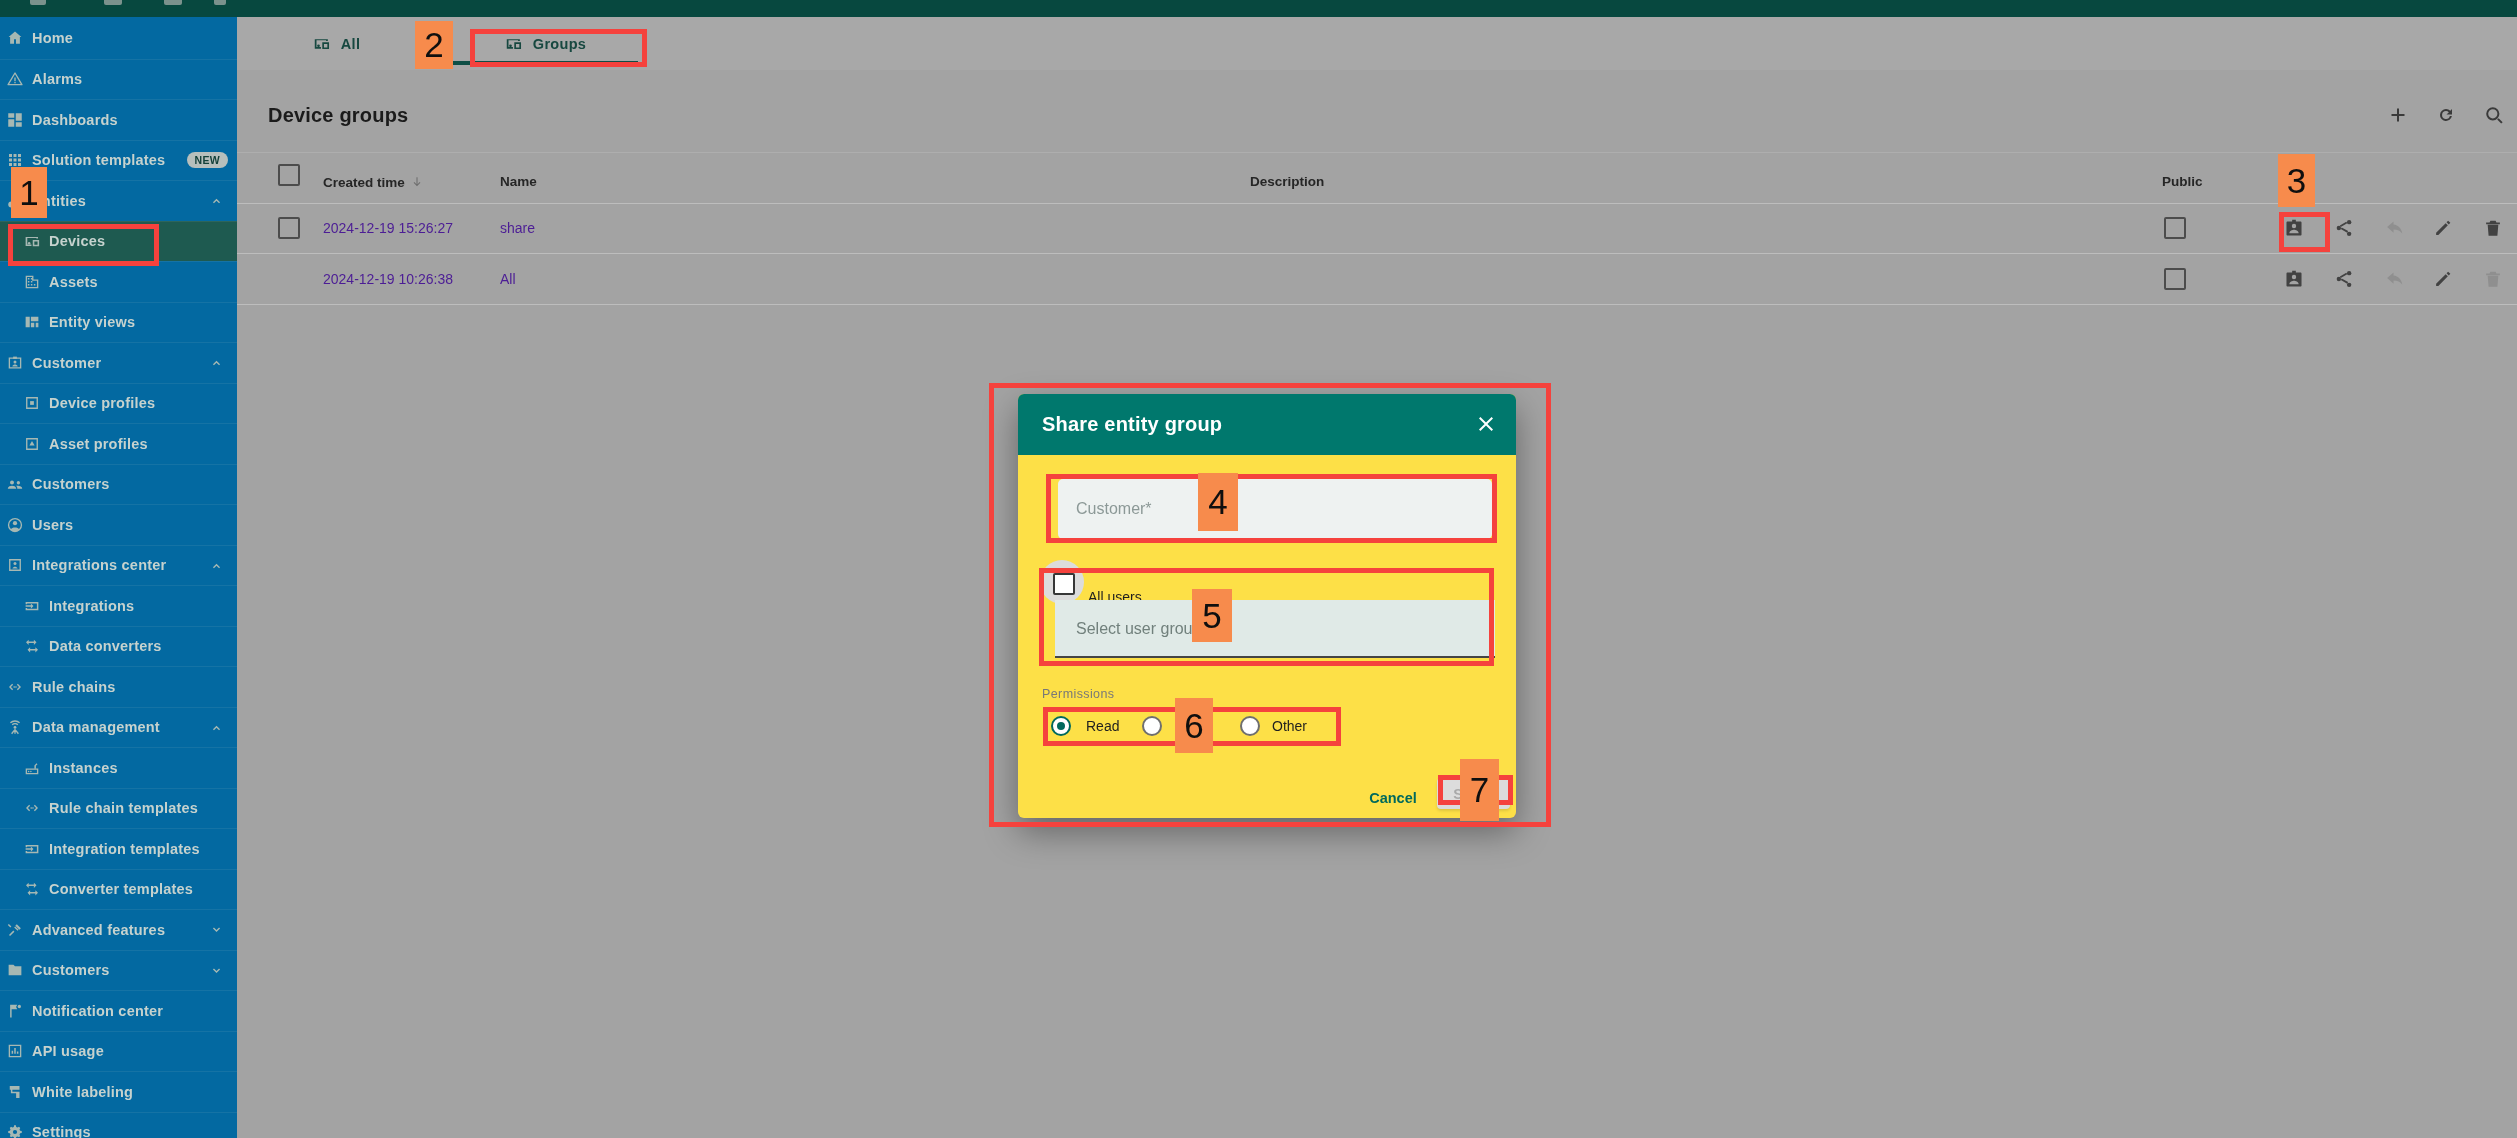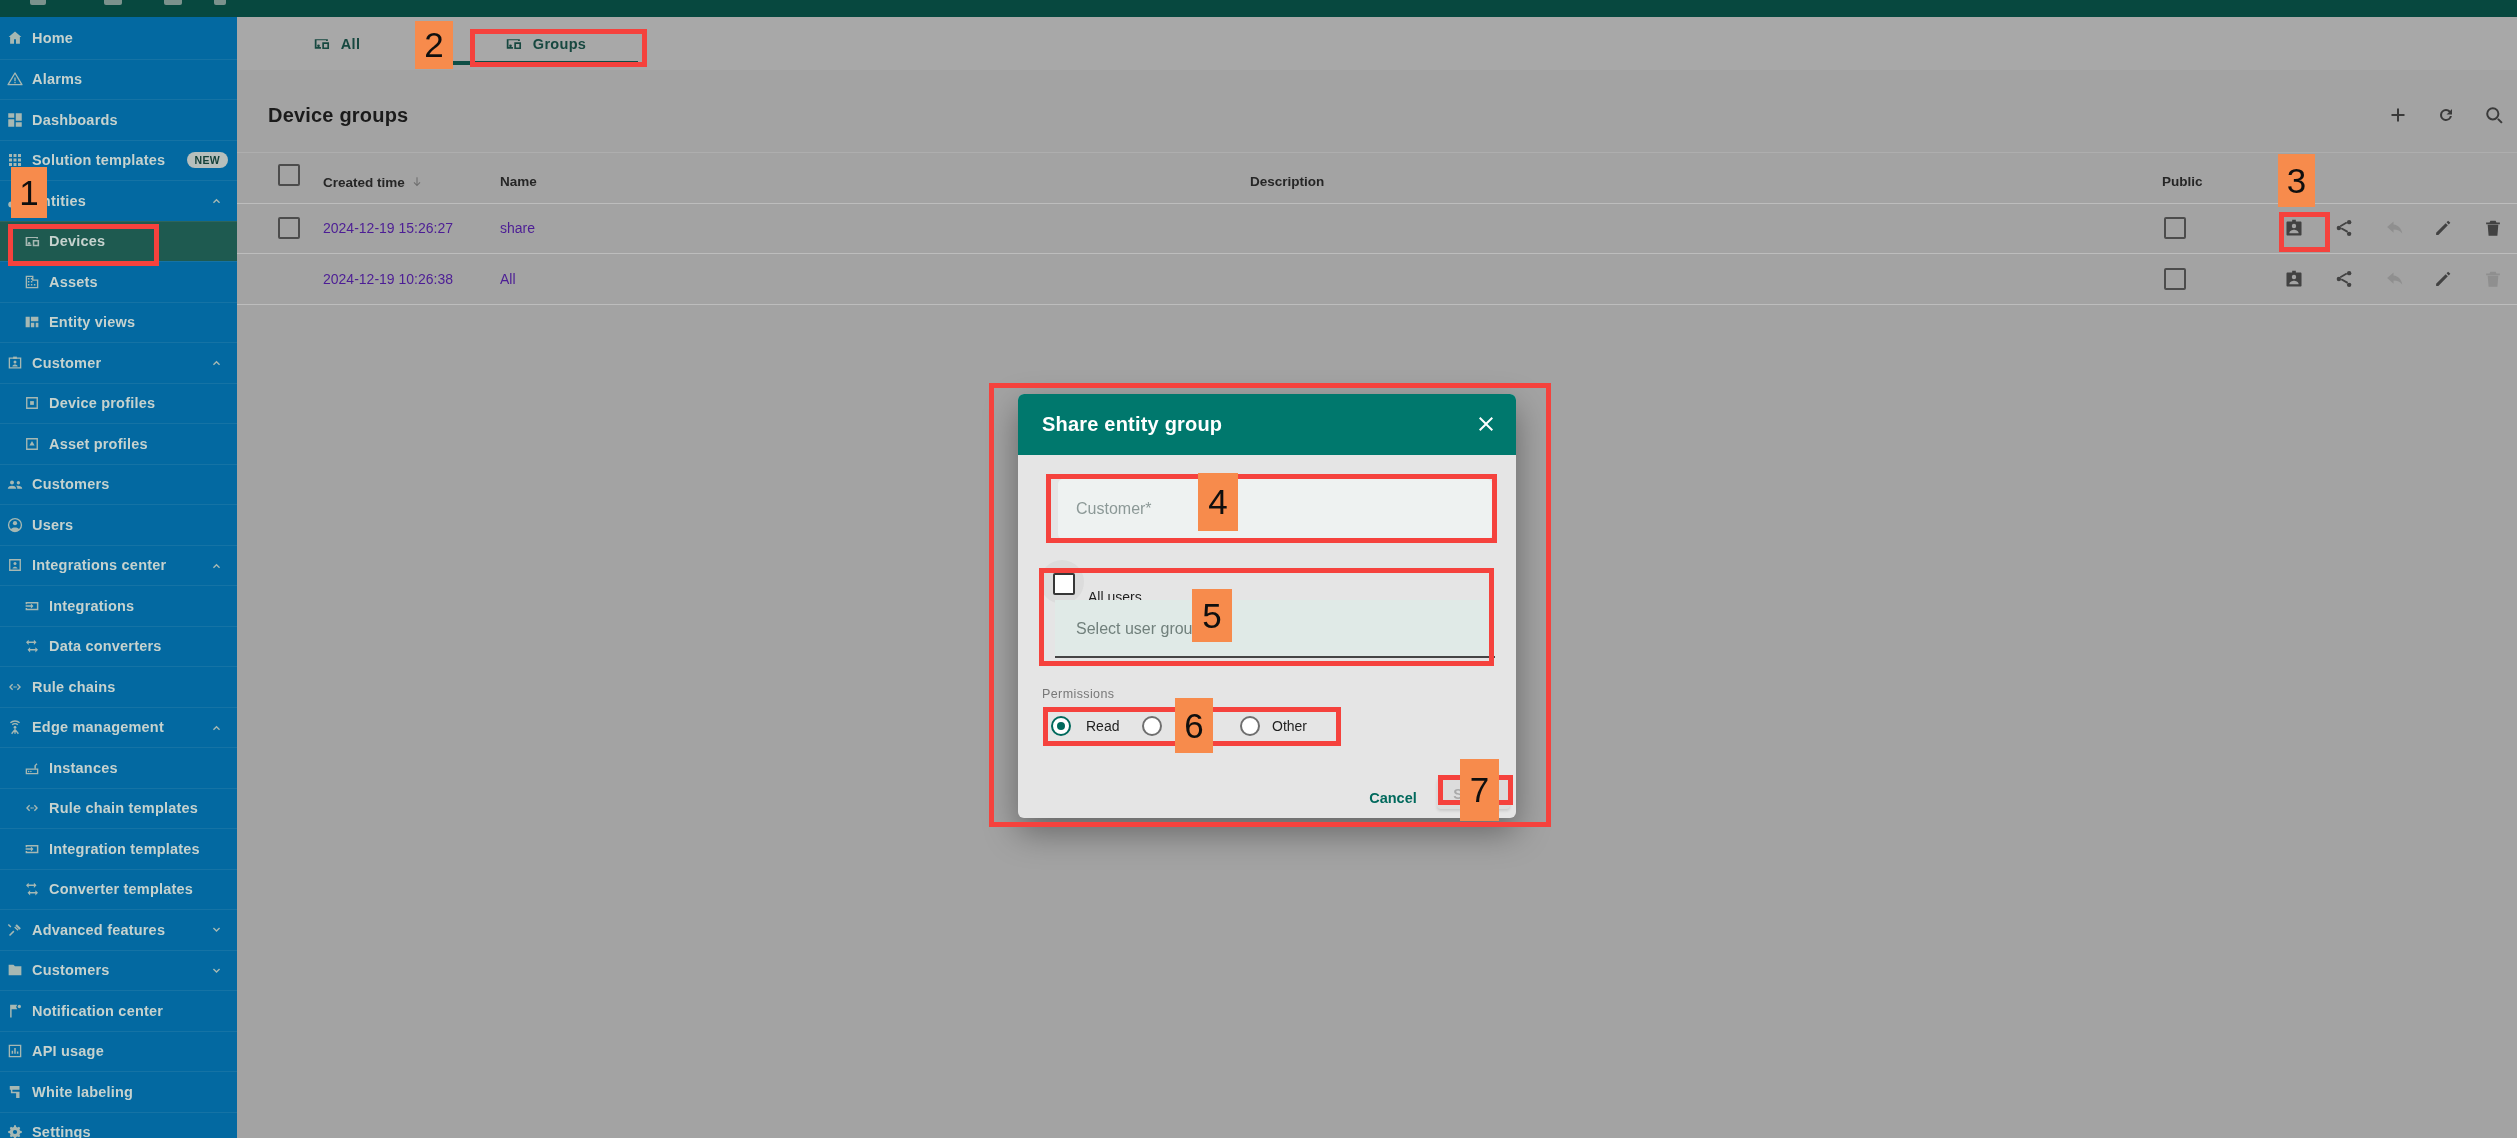--- a/index.html
+++ b/index.html
@@ -57,21 +57,21 @@
   .cell{position:absolute;top:50%;transform:translateY(-50%);font-size:14px;color:#4c1d95;}
   .c-time{left:86px;} .c-name{left:263px;} .c-desc{left:1013px;}
   .row-cb{left:41px;top:50%;transform:translateY(-50%);}
   .pub-cb{left:1927px;top:50%;transform:translateY(-50%);}
   .actions{position:absolute;left:2046px;top:50%;transform:translateY(-50%);width:221px;
     display:flex;justify-content:space-between;align-items:center;}
   .act{width:22px;height:22px;color:#424242;cursor:pointer;}
   .act.dim{color:#8f8f8f;}
 
   
-  #modal{left:1018px;top:394px;width:498px;height:424px;background:#e5e5e5;border-radius:6px;
+  #modal{left:1018px;top:394px;width:498px;height:424px;background:#fde047;border-radius:6px;
     box-shadow:0 14px 34px rgba(0,0,0,.38);}
   #modal-header{position:absolute;left:0;top:0;width:100%;height:61px;background:#00786d;
     border-radius:6px 6px 0 0;display:flex;align-items:center;}
   #modal-title{margin-left:24px;color:#ffffff;font-size:20px;font-weight:bold;letter-spacing:.2px;}
   #modal-close{position:absolute;right:18px;top:18px;width:24px;height:24px;color:#ffffff;cursor:pointer;}
   #fld-customer{position:absolute;left:40px;top:85px;width:434px;height:60px;background:#eef2f1;border-radius:5px;cursor:text;}
   #fld-customer .flabel{position:absolute;left:18px;top:50%;transform:translateY(-50%);
     font-size:16px;color:#8c9997;}
   #allusers-ripple{position:absolute;left:22px;top:166px;width:44px;height:44px;border-radius:50%;background:#dcdcdc;}
   #allusers-cb{position:absolute;left:35px;top:179px;width:18px;height:18px;border:2px solid #373737;
@@ -381,21 +381,21 @@
         <div class="nav-item">
           <svg class="ic nicon">
             <use href="#i-code"></use>
           </svg>
           <span class="nav-label">Rule chains</span>
         </div>
         <div class="nav-item">
           <svg class="ic nicon">
             <use href="#i-antenna"></use>
           </svg>
-          <span class="nav-label">Edge management</span>
+          <span class="nav-label">Data management</span>
           <svg class="ic nav-chev">
             <use href="#i-chev-up"></use>
           </svg>
         </div>
         <div class="nav-item sub">
           <svg class="ic nicon">
             <use href="#i-router"></use>
           </svg>
           <span class="nav-label">Instances</span>
         </div>

